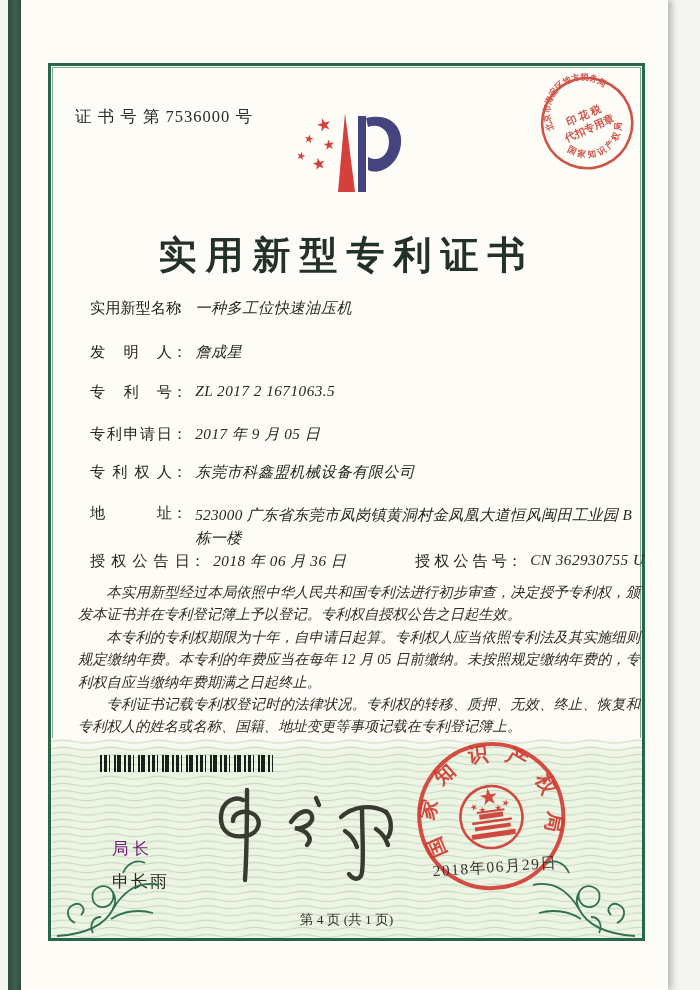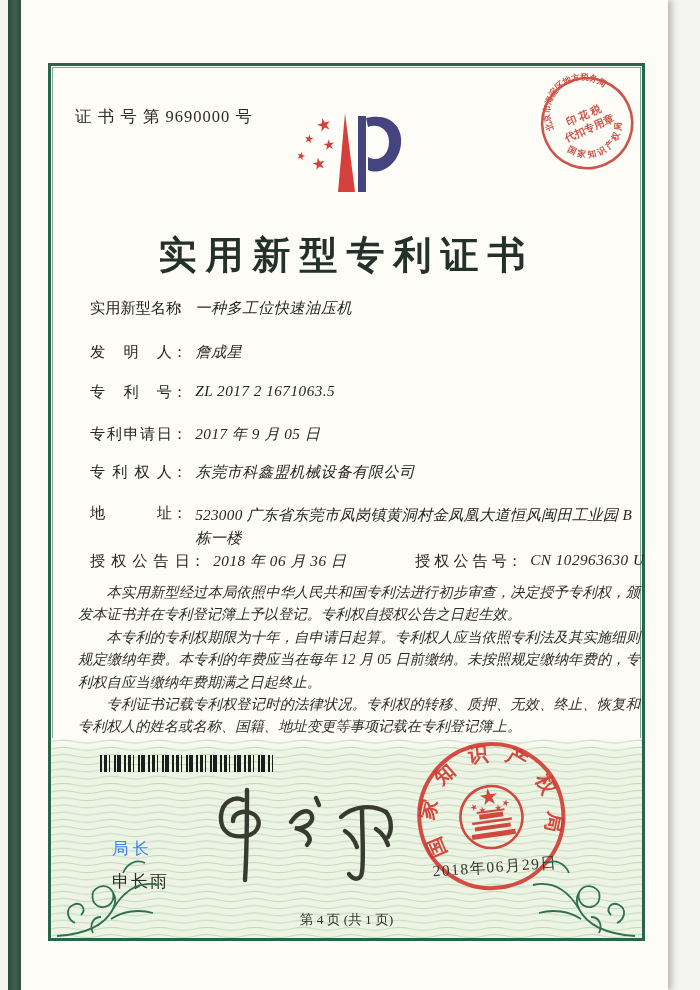--- a/index.html
+++ b/index.html
@@ -25,21 +25,21 @@
   .grant2{position:absolute;left:325px;top:0;white-space:nowrap;}
   .body-text{position:absolute;left:57px;top:581px;width:562px;font-size:14.3px;
     line-height:22.4px;color:#2e2c25;text-align:justify;font-style:italic;}
   .body-text p{margin:0;text-indent:2em;}
   .pattern-area{position:absolute;left:30px;top:738px;width:591px;height:200px;background:#edf4e4;}
   .pattern-area .waves{position:absolute;inset:0;}
   .pattern-area::before{content:"";position:absolute;left:0;top:0;right:0;height:16px;
     background:linear-gradient(#fdfcf7,rgba(253,252,247,0));}
   .barcode{position:absolute;left:79px;top:755px;width:173px;height:17px;
     background:repeating-linear-gradient(90deg,#17201b 0 2px,transparent 2px 4px,#17201b 4px 7px,transparent 7px 9px,#17201b 9px 10px,transparent 10px 14px,#17201b 14px 16px,transparent 16px 17px,#17201b 17px 21px,transparent 21px 24px);}
-  .director-label{position:absolute;left:91px;top:838px;font-size:16.5px;color:#3b82f6;letter-spacing:4px;}
+  .director-label{position:absolute;left:91px;top:838px;font-size:16.5px;color:#701a75;letter-spacing:4px;}
   .director-name{position:absolute;left:91px;top:870px;font-size:17px;color:#2c2c26;letter-spacing:2px;}
   .sig{position:absolute;left:174px;top:786px;}
   .seal{position:absolute;left:385px;top:733px;transform:rotate(-8deg);}
   .seal-date{position:absolute;left:385px;top:857px;width:178px;text-align:center;
     font-size:15.5px;color:#38362f;letter-spacing:1.5px;transform:rotate(-4deg);white-space:nowrap;}
   .footer{position:absolute;left:27px;top:911px;width:597px;text-align:center;
     font-size:13.5px;color:#33332c;}
   .tax-stamp{position:absolute;left:500px;top:56px;transform:rotate(-24deg);opacity:.92;}
   .flourish{position:absolute;}
   .fl-left{left:32px;top:845px;}
@@ -48,21 +48,21 @@
 </style>
 </head>
 <body>
 
 <div class="stage">
   <div class="spine"></div>
 
   <div class="paper">
     <div class="frame"></div>
 
-    <div class="cert-no">证 书 号 第 9690000 号</div>
+    <div class="cert-no">证 书 号 第 7536000 号</div>
 
     <div class="tax-stamp">
       <svg width="134" height="134" viewBox="0 0 134 134">
         <defs>
           <path id="tsTop" d="M34.5,61.3 A33,33 0 1 1 99.5,61.3" fill="none"></path>
           <path id="tsBot" d="M36.2,81.4 A34,34 0 0 0 97.8,81.4" fill="none"></path>
         </defs>
         <circle cx="67" cy="67" r="45" fill="none" stroke="#c9463a" stroke-width="2.6"></circle>
         <text font-size="8.4" fill="#c9463a" font-weight="bold">
           <textPath href="#tsTop" startOffset="2">北京市海淀区地方税务局</textPath>
@@ -108,21 +108,21 @@
       </div>
       <div class="frow" style="top:462px">
         <span class="flabel">专利权人</span><span class="fcolon">：</span><span class="fvalue">东莞市科鑫盟机械设备有限公司</span>
       </div>
       <div class="frow addr" style="top:503px">
         <span class="flabel">地址</span><span class="fcolon">：</span><span class="fvalue">523000 广东省东莞市凤岗镇黄洞村金凤凰大道恒风闽田工业园 B 栋一楼</span>
       </div>
       <div class="frow" style="top:551px">
         <span class="flabel w100">授权公告日</span><span class="fcolon">：</span><span class="fvalue">2018 年 06 月 36 日</span>
         <span class="grant2">
-          <span class="flabel w92">授权公告号</span><span class="fcolon">：</span><span class="fvalue">CN 102963630 U</span>
+          <span class="flabel w92">授权公告号</span><span class="fcolon">：</span><span class="fvalue">CN 362930755 U</span>
         </span>
       </div>
     </div>
 
     <div class="body-text">
       <p>本实用新型经过本局依照中华人民共和国专利法进行初步审查，决定授予专利权，颁发本证书并在专利登记簿上予以登记。专利权自授权公告之日起生效。</p>
       <p>本专利的专利权期限为十年，自申请日起算。专利权人应当依照专利法及其实施细则规定缴纳年费。本专利的年费应当在每年 12 月 05 日前缴纳。未按照规定缴纳年费的，专利权自应当缴纳年费期满之日起终止。</p>
       <p>专利证书记载专利权登记时的法律状况。专利权的转移、质押、无效、终止、恢复和专利权人的姓名或名称、国籍、地址变更等事项记载在专利登记簿上。</p>
     </div>
 

